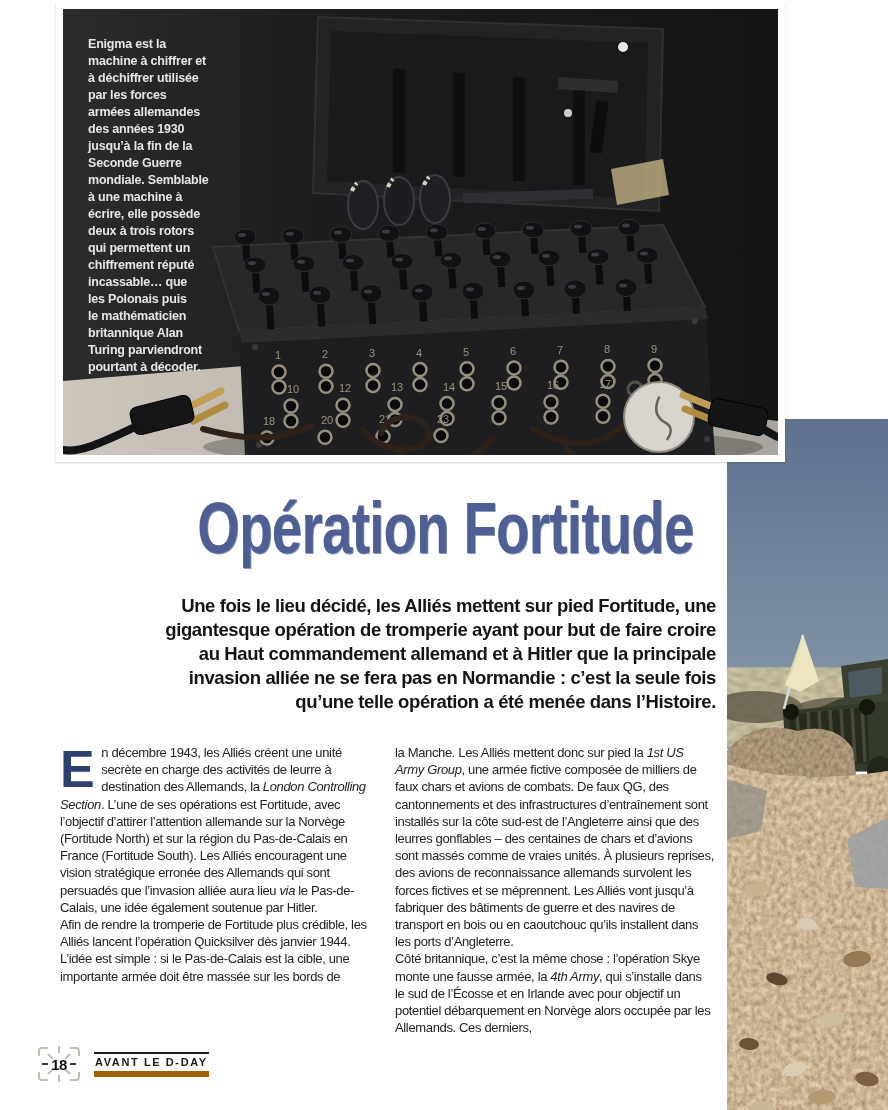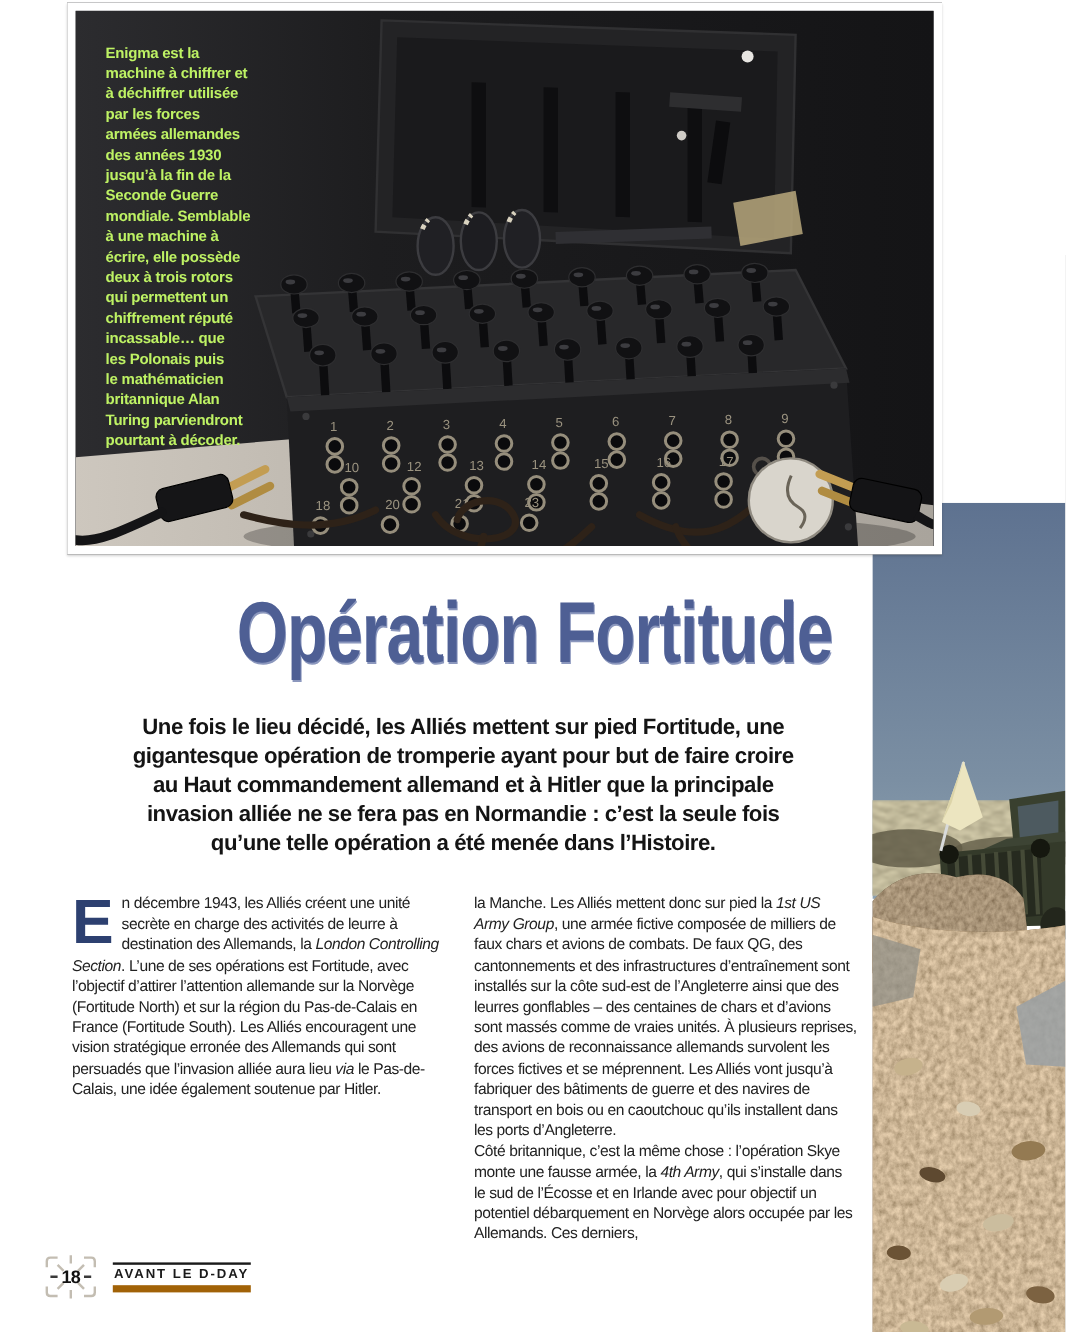--- a/index.html
+++ b/index.html
@@ -6,32 +6,32 @@
   .page{position:relative;width:888px;height:1110px;background:#ffffff;overflow:hidden;
         font-family:"Liberation Sans",sans-serif;color:#1d1d1d;margin:0 auto;}
 
   
   .side-photo{position:absolute;left:727px;top:419px;width:161px;height:691px;z-index:1;}
 
   
   .enigma{position:absolute;left:56px;top:2px;width:715px;height:446px;background:#1c1c1e;
           border:7px solid #ffffff;z-index:3;box-shadow:0 1px 2px rgba(0,0,0,.18);}
   .enigma svg{display:block;}
-  .caption{position:absolute;left:25px;top:27px;width:175px;color:#bef264;font-weight:700;
+  .caption{position:absolute;left:25px;top:27px;width:175px;color:#e5e5e5;font-weight:700;
            font-size:12.5px;line-height:17px;letter-spacing:-0.2px;white-space:nowrap;}
 
   
   .title-wrap{position:absolute;left:0;top:480px;width:772px;text-align:right;z-index:2;}
   .title-inner{display:inline-block;font-weight:700;font-size:72px;line-height:96px;
                color:#4e5f94;white-space:nowrap;letter-spacing:-1px;
                transform:scaleX(.76);transform-origin:50% 50%;
                text-shadow:1px 1px 0 #8b97bd;}
 
   
-  .intro{position:absolute;left:56px;top:594px;width:660px;text-align:center;
+  .intro{position:absolute;left:56px;top:594px;width:660px;text-align:right;
          font-weight:700;font-size:18.5px;line-height:24px;letter-spacing:-0.4px;
          color:#141414;white-space:nowrap;z-index:2;}
 
   
   .columns{position:absolute;left:60px;top:744px;width:654px;display:flex;gap:16px;z-index:2;}
   .col{width:319px;font-size:13px;line-height:17.2px;letter-spacing:-0.35px;color:#222;}
   .col p{margin:0 0 0 0;}
   .col p + p{margin-top:0;}
   .dropcap{float:left;font-weight:700;font-size:52px;line-height:44px;color:#2d4070;
            margin:3px 7px 0 0;}
@@ -366,20 +366,21 @@
 
   <div class="title-wrap">
     <span class="title-inner">Opération Fortitude</span>
   </div>
 
   <div class="intro">Une fois le lieu décidé, les Alliés mettent sur pied Fortitude, une<br>gigantesque opération de tromperie ayant pour but de faire croire<br>au Haut commandement allemand et à Hitler que la principale<br>invasion alliée ne se fera pas en Normandie : c’est la seule fois<br>qu’une telle opération a été menée dans l’Histoire.</div>
 
   <div class="columns">
     <div class="col">
       <p><span class="dropcap">E</span><span>n décembre 1943, les Alliés créent une unité secrète en charge des activités de leurre à destination des Allemands, la </span><i>London Controlling Section</i><span>. L’une de ses opérations est Fortitude, avec l’objectif d’attirer l’attention allemande sur la Norvège (Fortitude North) et sur la région du Pas-de-Calais en France (Fortitude South). Les Alliés encouragent une vision stratégique erronée des Allemands qui sont persuadés que l’invasion alliée aura lieu </span><i>via</i><span> le Pas-de-Calais, une idée également soutenue par Hitler.</span></p>
+      <p>Afin de rendre la tromperie de Fortitude plus crédible, les Alliés lancent l’opération Quicksilver dès janvier 1944. L’idée est simple : si le Pas-de-Calais est la cible, une importante armée doit être massée sur les bords de</p>
     </div>
     <div class="col">
       <p><span>la Manche. Les Alliés mettent donc sur pied la </span><i>1st US Army Group</i><span>, une armée fictive composée de milliers de faux chars et avions de combats. De faux QG, des cantonnements et des infrastructures d’entraînement sont installés sur la côte sud-est de l’Angleterre ainsi que des leurres gonflables – des centaines de chars et d’avions sont massés comme de vraies unités. À plusieurs reprises, des avions de reconnaissance allemands survolent les forces fictives et se méprennent. Les Alliés vont jusqu’à fabriquer des bâtiments de guerre et des navires de transport en bois ou en caoutchouc qu’ils installent dans les ports d’Angleterre.</span></p>
       <p><span>Côté britannique, c’est la même chose : l’opération Skye monte une fausse armée, la </span><i>4th Army</i><span>, qui s’installe dans le sud de l’Écosse et en Irlande avec pour objectif un potentiel débarquement en Norvège alors occupée par les Allemands. Ces derniers,</span></p>
     </div>
   </div>
 
   <div class="footer">
     <div class="pagenum-wrap">
       <svg width="46" height="38" viewBox="0 0 46 38">

